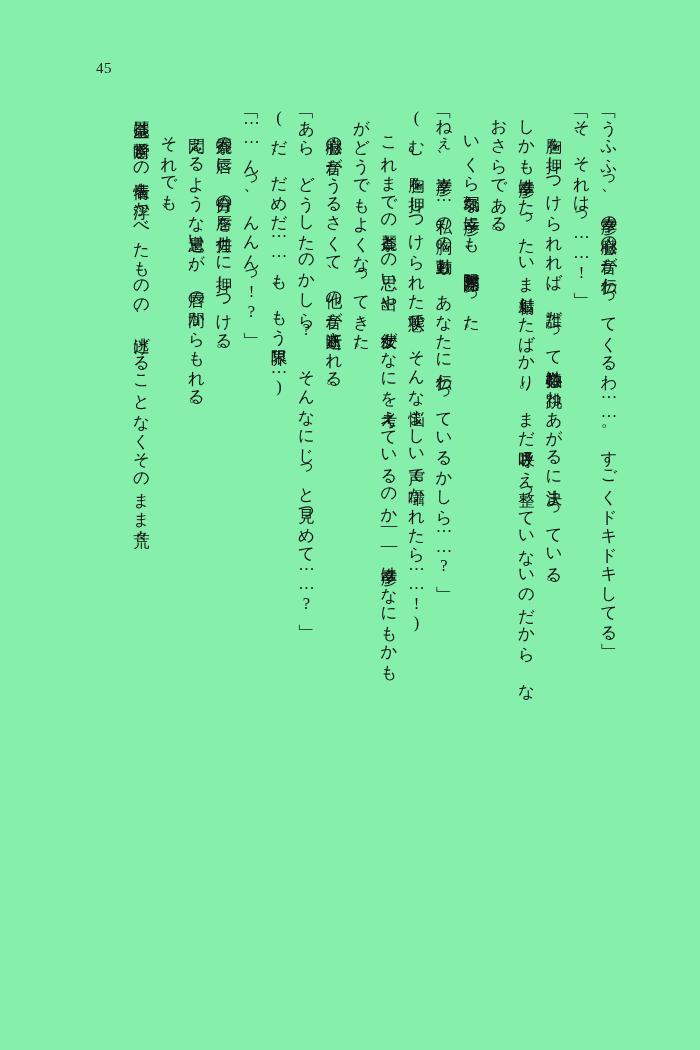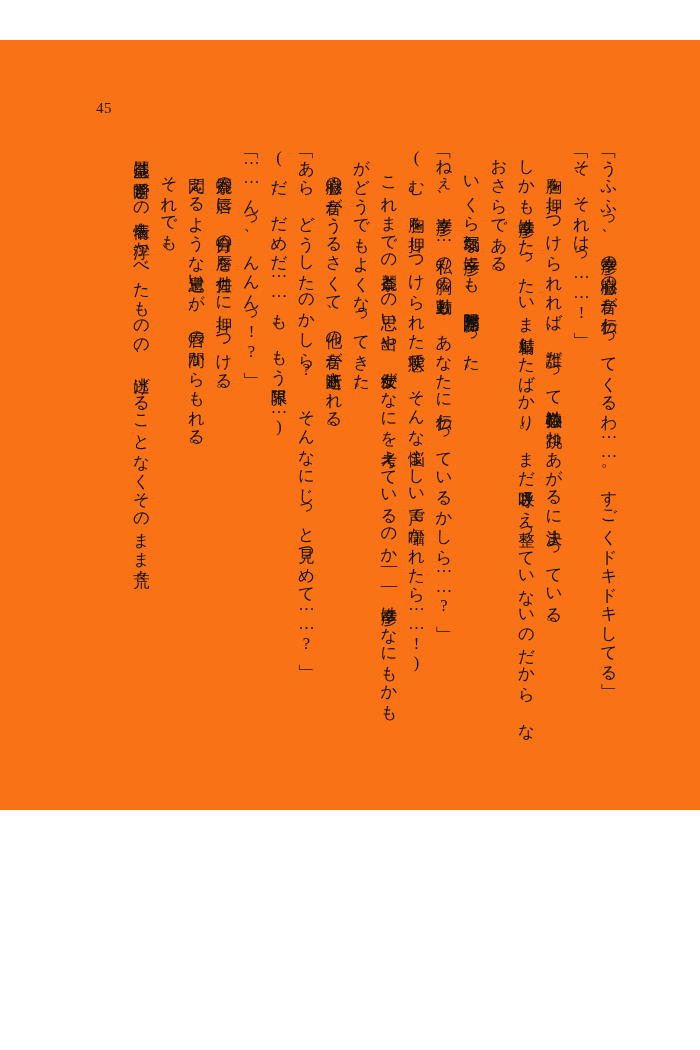--- a/index.html
+++ b/index.html
@@ -7,24 +7,23 @@
     padding: 0;
     background: #ffffff;
   }
   body {
     font-family: "Liberation Serif", "DejaVu Serif", serif;
     color: #000000;
   }
   #page {
     position: relative;
     width: 700px;
-    height: 770px;
-    background: #f97316;
+    height: 1050px;
+    background: #86efac;
     overflow: hidden;
-    margin-top: 40px;
   }
   
   #page-number {
     position: absolute;
     top: 60px;
     left: 96px;
     font-size: 15px;
     letter-spacing: 0.5px;
     color: #1a1a1a;
   }

